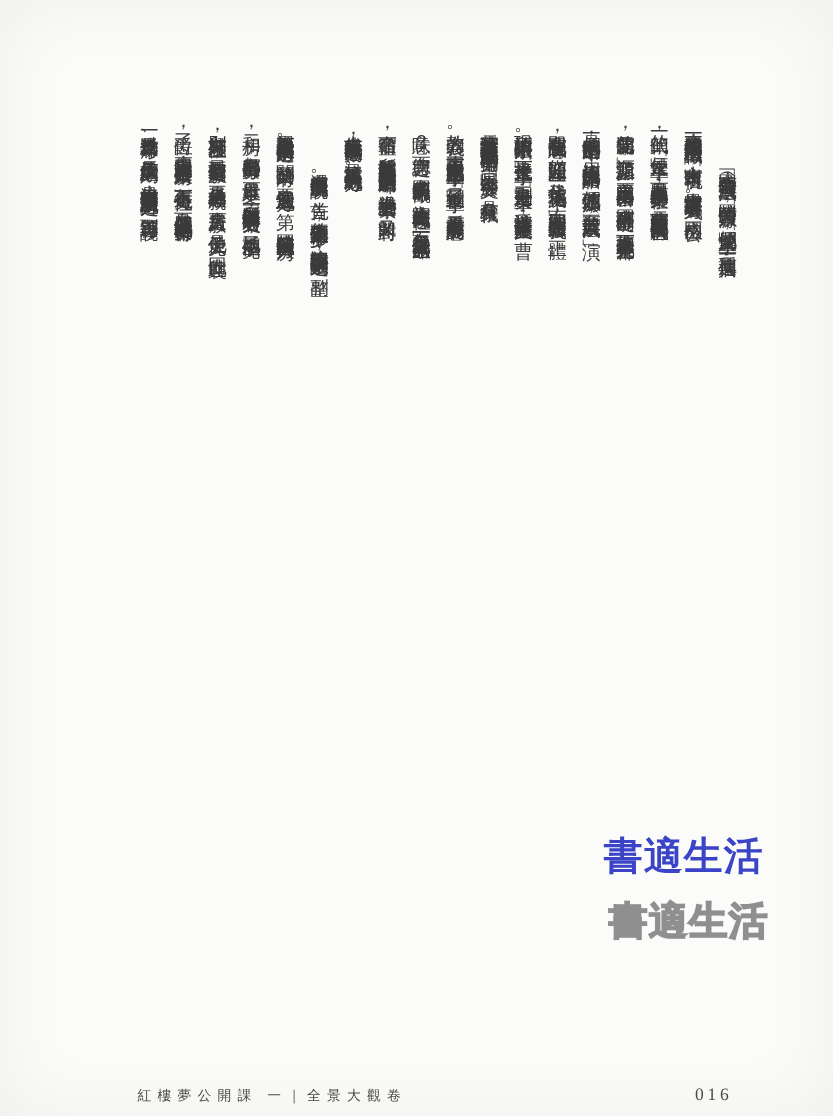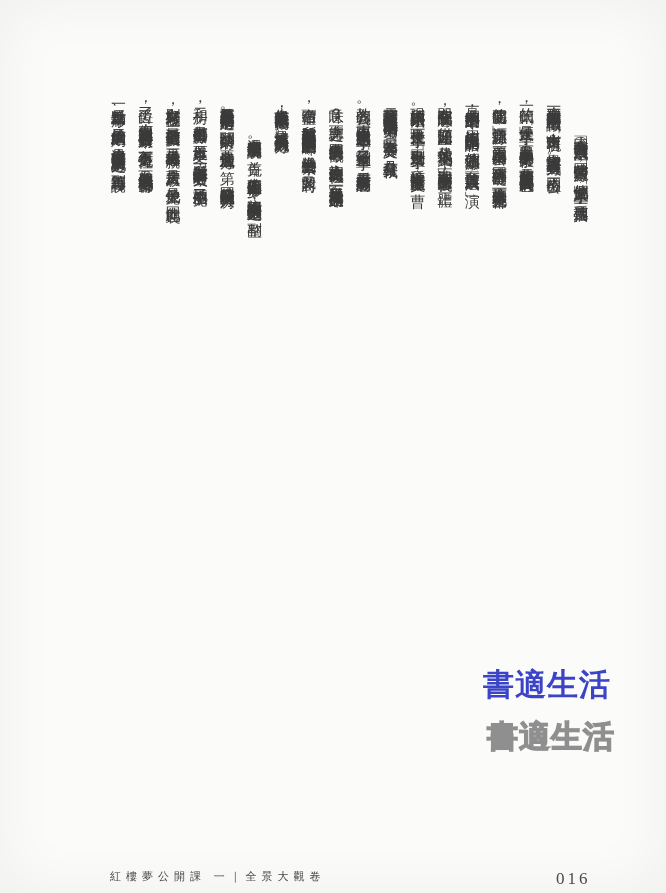--- a/index.html
+++ b/index.html
@@ -60,21 +60,21 @@
   .footer-title{
     position:absolute;
     left:110px;
     font-size:11px;
     letter-spacing:5px;
     color:#4c4a48;
   }
   .footer-pagenum{
     position:absolute;
     left:556px;
-    font-size:17px;
+    font-size:14px;
     letter-spacing:3px;
     color:#4c4a48;
   }
 </style>
 </head>
 <body>
 
 <div class="page">
 
   <div class="textblock">

